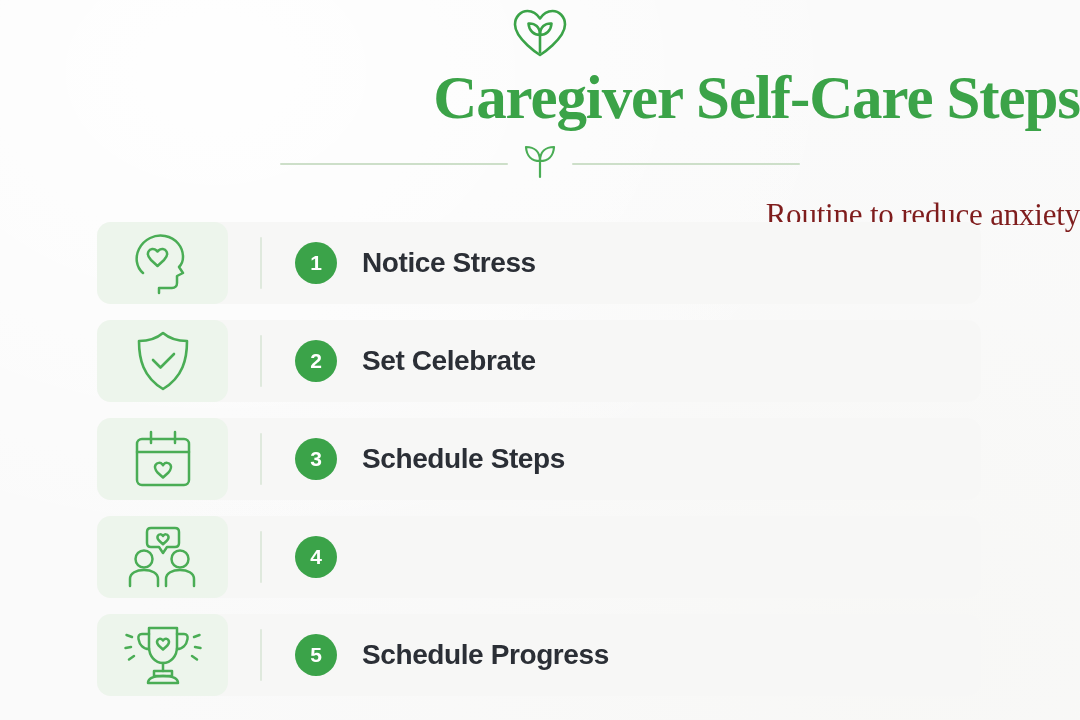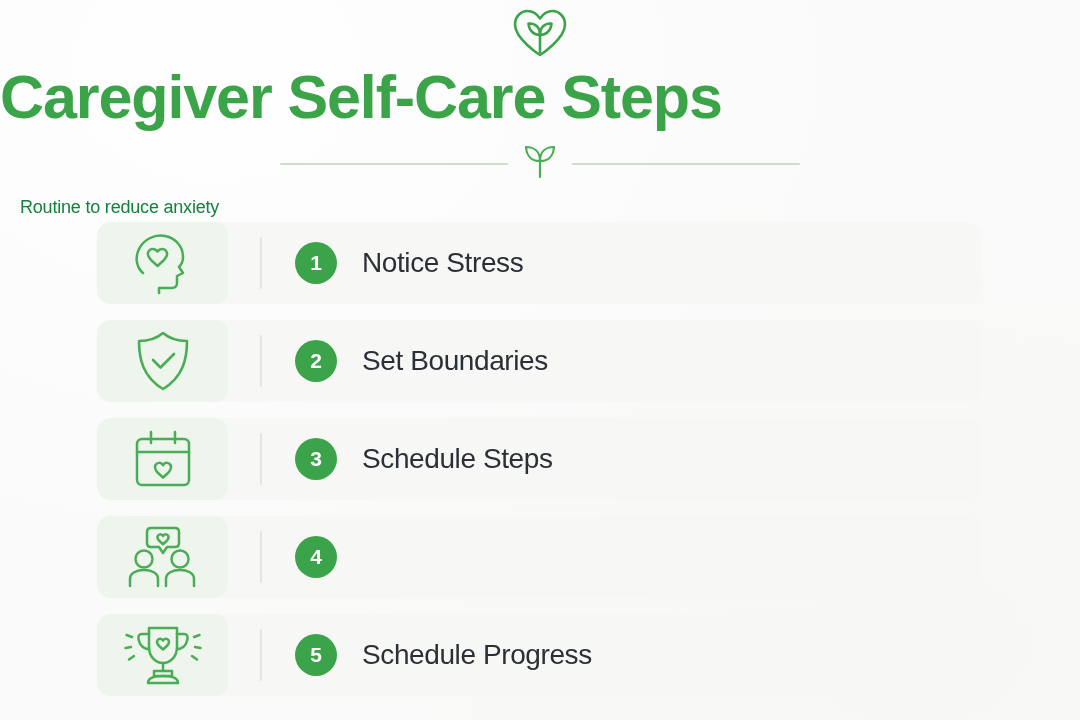--- a/index.html
+++ b/index.html
@@ -31,21 +31,22 @@
     width: 1080px;
     height: 720px;
   }
 
   
   .header {
     position: absolute;
     top: 0;
     left: 0;
     width: 1080px;
-    text-align: left;
+    text-align: right;
+    font-family: Liberation Serif, serif;
   }
 
   .brand-mark {
     margin-top: 10px;
     height: 50px;
     display: flex;
     align-items: center;
     justify-content: center;
   }
 
@@ -69,23 +70,23 @@
 
   .divider-line {
     width: 228px;
     height: 2px;
     background: #cddfc9;
     border-radius: 2px;
   }
 
   .subtitle {
     margin-top: 14px;
-    font-size: 18px;
+    font-size: 31px;
     font-weight: normal;
-    color: #15803d;
+    color: #7f1d1d;
     letter-spacing: -0.2px;
     padding-left: 20px;
   }
 
   
   .steps {
     position: absolute;
     top: 222px;
     left: 97px;
     width: 884px;
@@ -134,21 +135,21 @@
     font-weight: bold;
     display: flex;
     align-items: center;
     justify-content: center;
     margin-left: 33px;
   }
 
   .step-label {
     margin-left: 25px;
     font-size: 28px;
-    font-weight: normal;
+    font-weight: bold;
     color: #2b2f36;
     letter-spacing: -0.4px;
     white-space: nowrap;
   }
 </style>
 </head>
 <body>
 
 <div class="canvas">
   <div class="page-texture"></div>
@@ -203,21 +204,21 @@
       <div class="icon-tile">
         <span>
           <svg width="60" height="64" viewBox="0 0 60 64" fill="none" stroke="#4aad55" stroke-width="2.6" stroke-linecap="round" stroke-linejoin="round">
             <path d="M30 4 C23 10 14 12 6 12 C6 30 10 48 30 60 C50 48 54 30 54 12 C46 12 37 10 30 4 Z"></path>
             <path d="M20 31 L27.5 38.5 L41 25"></path>
           </svg>
         </span>
       </div>
       <div class="row-divider"></div>
       <div class="badge">2</div>
-      <div class="step-label">Set Boundaries</div>
+      <div class="step-label">Set Celebrate</div>
     </div>
 
     <div class="step-row">
       <div class="icon-tile">
         <span>
           <svg width="66" height="62" viewBox="0 0 66 62" fill="none" stroke="#4aad55" stroke-width="2.5" stroke-linecap="round" stroke-linejoin="round">
             <rect x="7" y="11" width="52" height="46" rx="5"></rect>
             <path d="M7 24 L59 24"></path>
             <path d="M21 4 L21 15"></path>
             <path d="M45 4 L45 15"></path>

